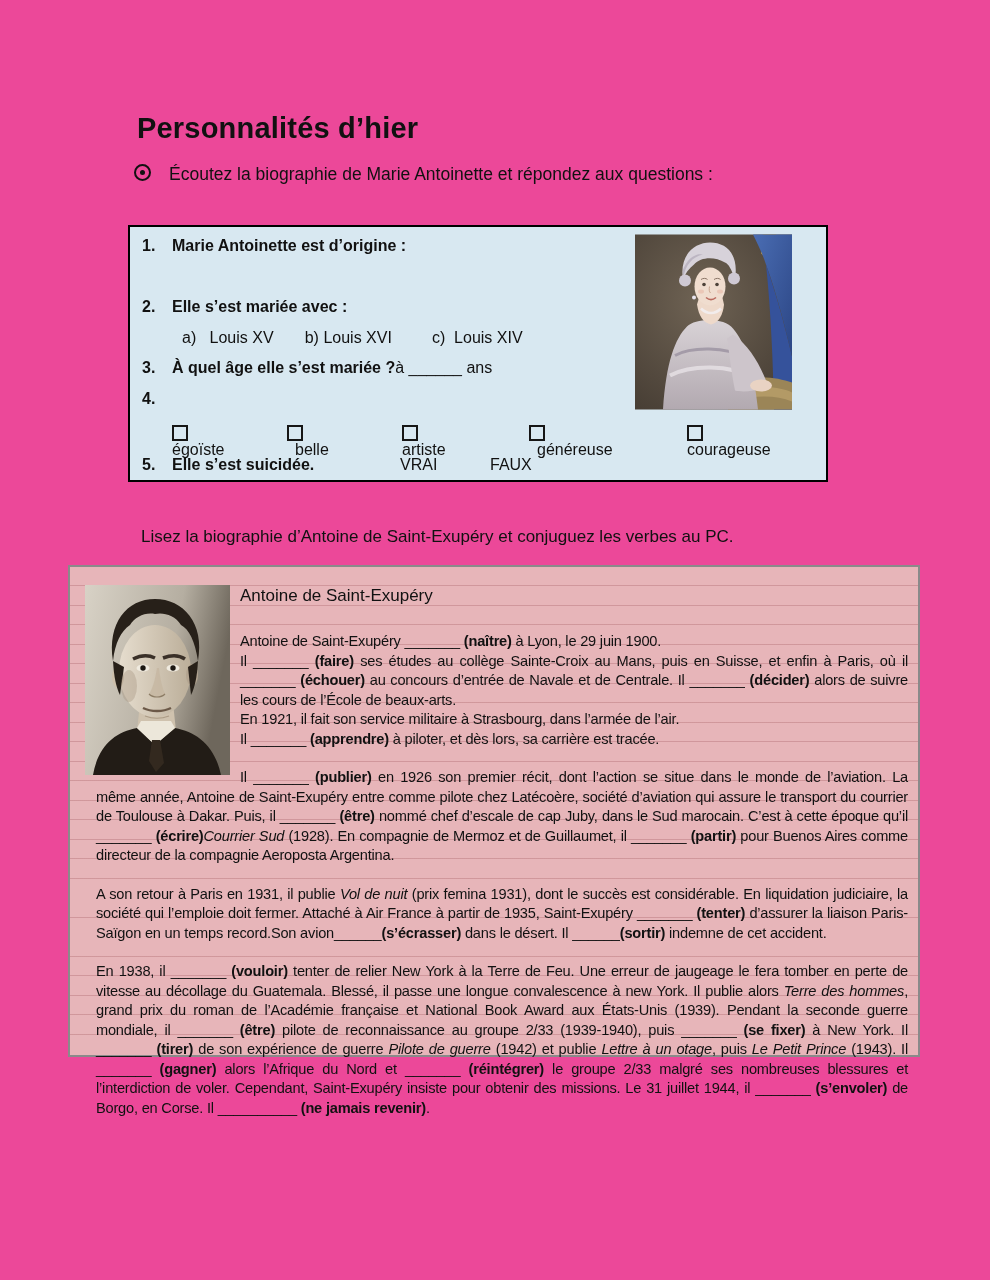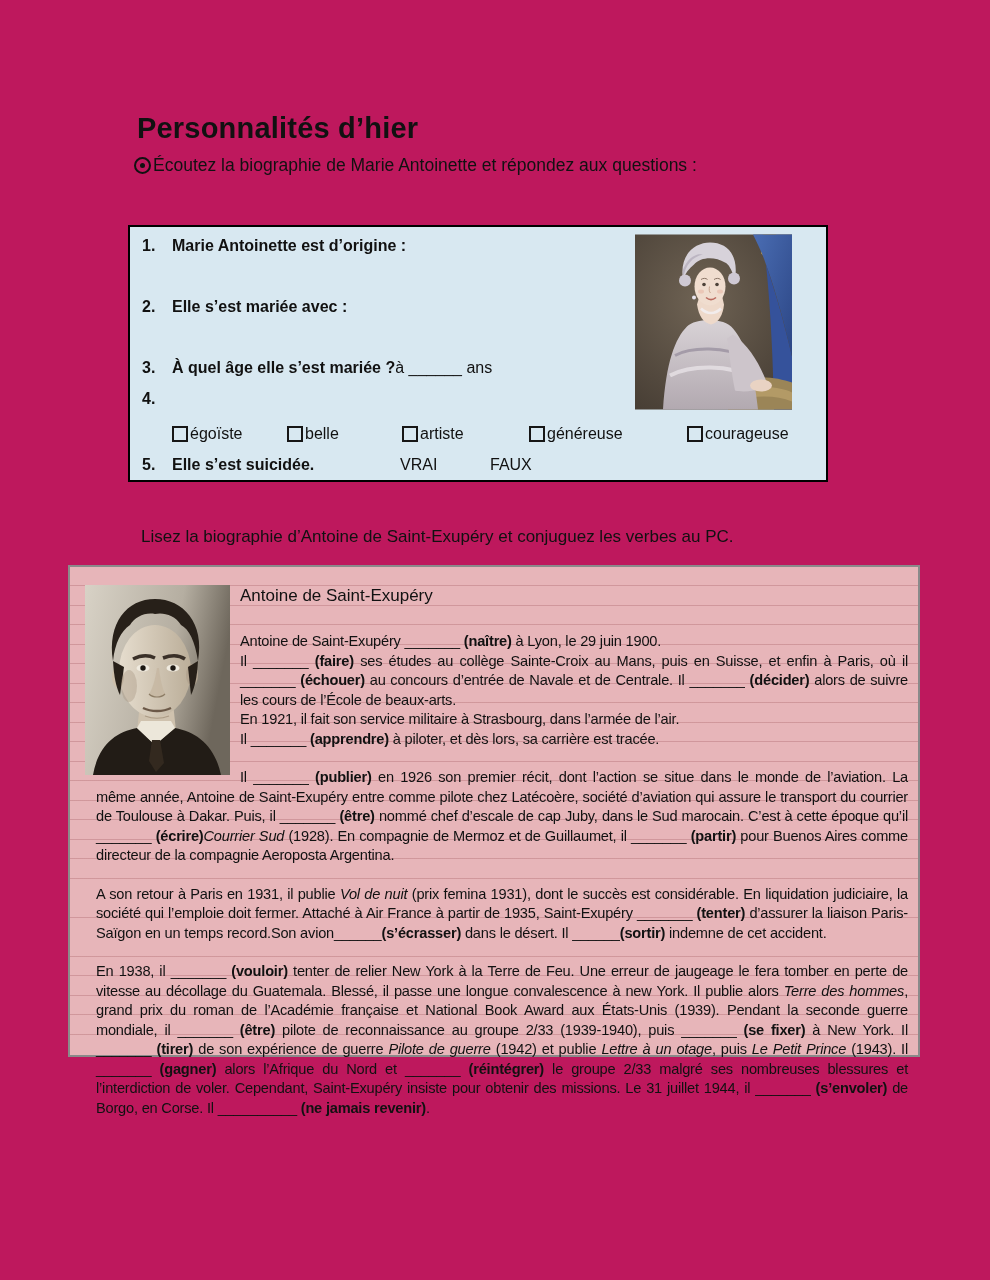--- a/index.html
+++ b/index.html
@@ -1,43 +1,43 @@
 <!DOCTYPE html>
 <html><head>
 <meta charset="utf-8">
 <style>
   html,body{margin:0;padding:0;}
   body{background:#ece9df;}
   .page{
-    position:relative;width:990px;height:1280px;background:#be185d;
+    position:relative;width:990px;height:1280px;background:#ec4899;
     font-family:"Liberation Sans",sans-serif;color:#111;overflow:hidden;
   }
   
   .title{position:absolute;left:137px;top:112px;font-size:29px;font-weight:700;letter-spacing:.2px;}
-  .listen-line{position:absolute;left:134px;top:155px;font-size:17.5px;display:flex;align-items:center;}
+  .listen-line{position:absolute;left:134px;top:164px;font-size:17.5px;display:flex;align-items:flex-start;gap:16px;}
   .listen-icon{
     width:13px;height:13px;border:2.5px solid #111;border-radius:50%;
     display:inline-flex;align-items:center;justify-content:center;margin-right:2px;flex:0 0 auto;
   }
   .listen-icon::after{content:"";width:5px;height:5px;background:#111;border-radius:50%;}
   
   .quiz-box{
     position:absolute;left:128px;top:225px;width:700px;height:257px;
     background:#d8e8f1;border:2.5px solid #000;box-sizing:border-box;font-size:16px;
   }
   .q-row{position:absolute;left:12px;right:10px;display:flex;align-items:baseline;line-height:20px;}
   .q-num{width:30px;font-weight:700;flex:0 0 auto;}
   .b{font-weight:700;}
   .i{font-style:italic;}
   .opts{white-space:pre;}
   .q-opt-row{position:absolute;left:52px;line-height:20px;white-space:pre;}
   .cb-row{position:absolute;left:0;top:198px;width:100%;height:20px;}
-  .cb-item{position:absolute;display:inline-flex;align-items:center;}
+  .cb-item{position:absolute;display:inline-flex;flex-direction:column;}
   .cbx{width:12px;height:12px;border:2px solid #161616;display:inline-block;margin-right:2px;background:transparent;}
-  .cb-item.gap .cb-label{margin-left:0;}
+  .cb-item.gap .cb-label{margin-left:8px;}
   .v-span{position:absolute;top:0;text-align:center;}
   .portrait{position:absolute;left:505px;top:7px;width:157px;height:176px;}
   .portrait svg{display:block;width:100%;height:100%;}
   
   .read-line{position:absolute;left:141px;top:527px;font-size:17px;}
   
   .bio-box{
     position:absolute;left:68px;top:565px;width:852px;height:492px;box-sizing:border-box;
     background:#e7b5b9;border:2px solid #8a8a8a;padding:16px 10px 0 10px;
     background-image:repeating-linear-gradient(to bottom,transparent 0,transparent 18.5px,rgba(150,74,80,.28) 18.5px,rgba(150,74,80,.28) 19.5px);
@@ -66,20 +66,21 @@
 
     <div class="q-row" style="top:9px">
       <span class="q-num">1.</span>
       <span class="b">Marie Antoinette est d’origine :</span>
     </div>
 
     <div class="q-row" style="top:70px">
       <span class="q-num">2.</span>
       <span class="b">Elle s’est mariée avec :</span>
     </div>
+    <div class="q-opt-row opts" style="top:101px">a)   Louis XV       b) Louis XVI         c)  Louis XIV</div>
 
     <div class="q-row" style="top:131px">
       <span class="q-num">3.</span>
       <span class="b">À quel âge elle s’est mariée ?</span>
       <span class="opts">à ______ ans</span>
     </div>
 
     <div class="q-row" style="top:162px">
       <span class="q-num">4.</span>
     </div>

